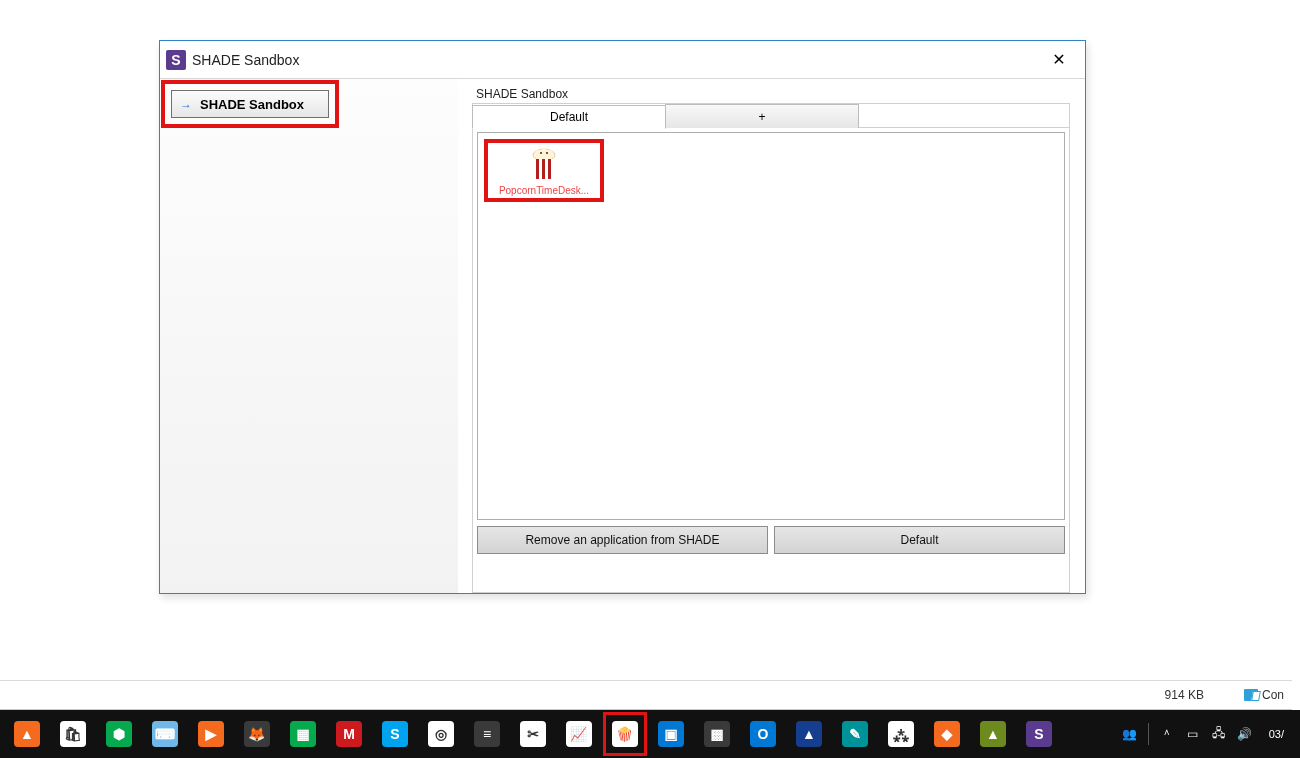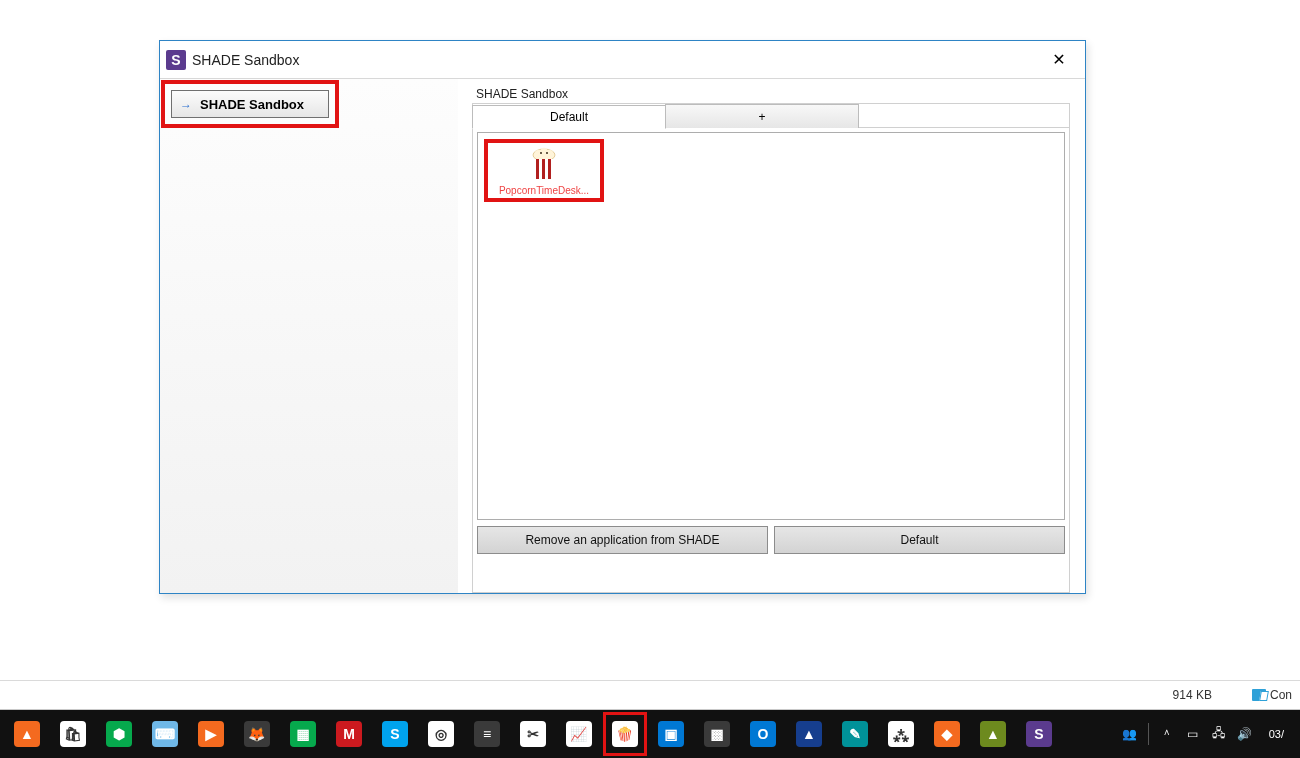--- a/index.html
+++ b/index.html
@@ -191,21 +191,21 @@
     color: #111;
     display: flex;
     align-items: center;
     justify-content: center;
     cursor: pointer;
   }
 
   
   .status-strip {
     position: absolute;
-    left: 0; right: 0;
+    left: 0; right: 8px;
     top: 680px;
     height: 30px;
     background: #fff;
     border-top: 1px solid #dadada;
     border-bottom: 1px solid #c9c9c9;
     display: flex;
     align-items: center;
     justify-content: flex-end;
     padding: 0 8px;
     font-size: 12px;

